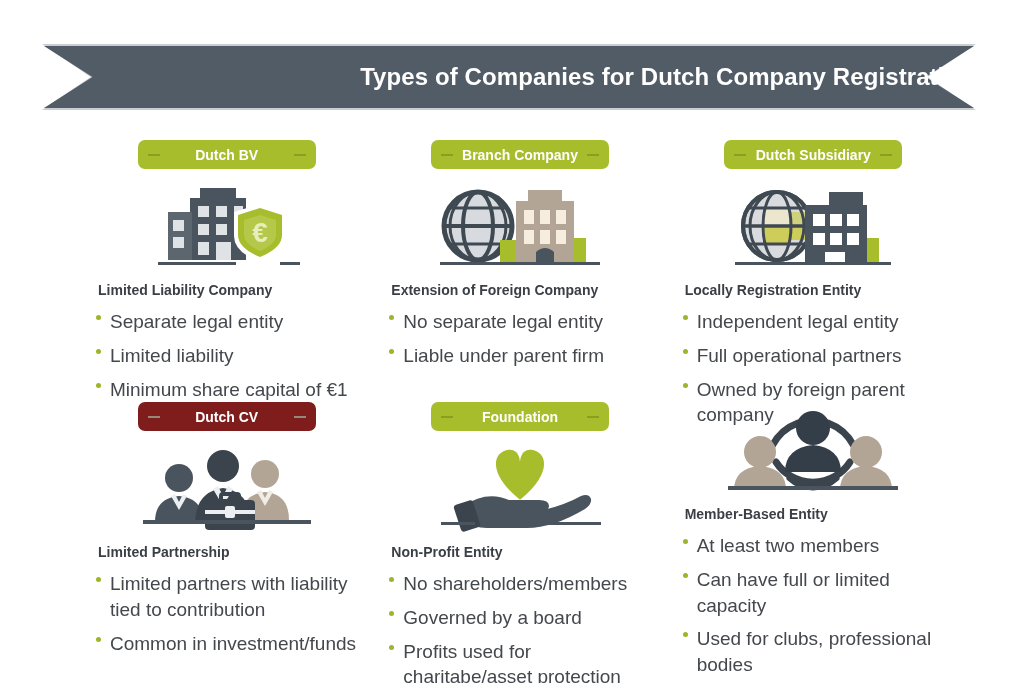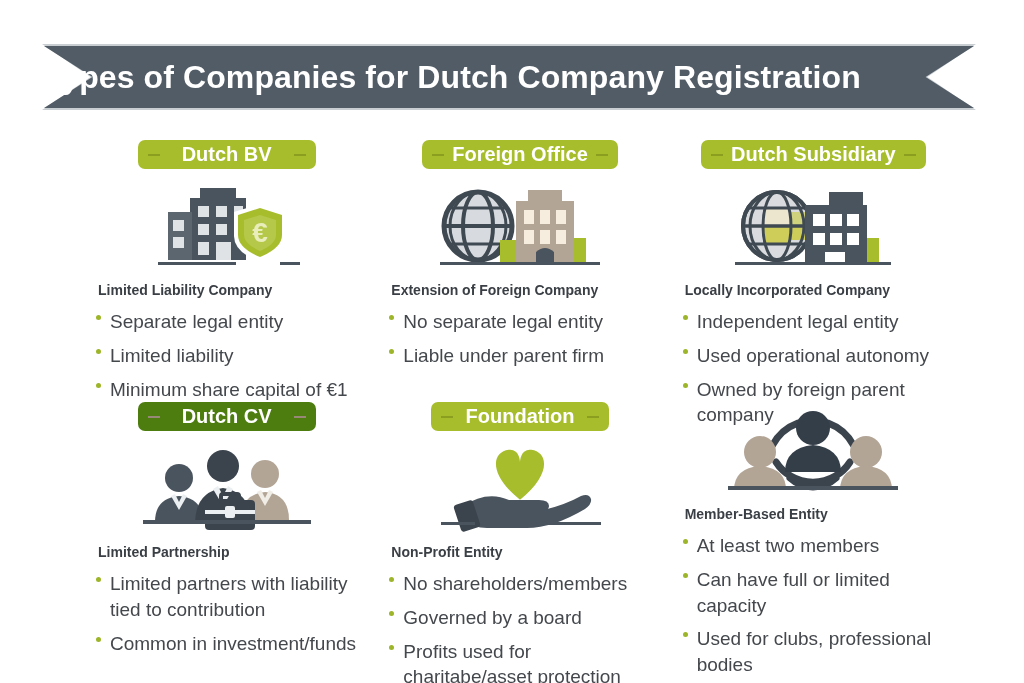--- a/index.html
+++ b/index.html
@@ -35,24 +35,24 @@
     position: absolute;
     inset: -2px;
     background: #c9ced3;
     -webkit-clip-path: polygon(0 0, 100% 0, 94.8% 50%, 100% 100%, 0 100%, 5.2% 50%);
     clip-path: polygon(0 0, 100% 0, 94.8% 50%, 100% 100%, 0 100%, 5.2% 50%);
   }
   .banner-title {
     position: relative;
     z-index: 3;
     color: #ffffff;
-    font-size: 32px;
+    font-size: 24px;
     font-weight: bold;
     letter-spacing: 0.1px;
-    text-align: left;
+    text-align: right;
     width: 100%;
     line-height: 62px;
   }
 
   
   .grid {
     position: absolute;
     left: 0;
     top: 140px;
     width: 1024px;
@@ -77,24 +77,24 @@
     position: relative;
     min-width: 178px;
     height: 29px;
     border-radius: 7px;
     display: flex;
     align-items: center;
     justify-content: center;
     padding: 0 30px;
   }
   .badge.green { background: #a8bd2b; }
-  .badge.taupe { background: #4d7c0f; }
+  .badge.taupe { background: #7f1d1d; }
   .badge-label {
     color: #ffffff;
-    font-size: 20px;
+    font-size: 14px;
     font-weight: bold;
     white-space: nowrap;
   }
   .badge .tick {
     position: absolute;
     top: 50%;
     width: 12px;
     height: 2px;
     transform: translateY(-50%);
   }
@@ -187,21 +187,21 @@
       <li>Separate legal entity</li>
       <li>Limited liability</li>
       <li>Minimum share capital of €1</li>
     </ul>
   </div>
 
   <div class="card">
     <div class="badge-row">
       <div class="badge green">
         <span class="tick left"></span>
-        <span class="badge-label">Foreign Office</span>
+        <span class="badge-label">Branch Company</span>
         <span class="tick right"></span>
       </div>
     </div>
     <div class="icon-area">
       <svg width="168" height="88" viewBox="0 0 168 88">
         <g>
           <circle cx="42" cy="44" r="34" fill="#d7dade" stroke="#3f4952" stroke-width="5"></circle>
           <ellipse cx="42" cy="44" rx="15" ry="34" fill="none" stroke="#3f4952" stroke-width="4"></ellipse>
           <ellipse cx="42" cy="44" rx="28" ry="34" fill="none" stroke="#3f4952" stroke-width="3"></ellipse>
           <line x1="9" y1="44" x2="75" y2="44" stroke="#3f4952" stroke-width="4"></line>
@@ -259,24 +259,24 @@
         <rect x="80" y="32" width="12" height="12" fill="#ffffff"></rect>
         <rect x="97" y="32" width="12" height="12" fill="#ffffff"></rect>
         <rect x="114" y="32" width="12" height="12" fill="#ffffff"></rect>
         <rect x="80" y="51" width="12" height="12" fill="#ffffff"></rect>
         <rect x="97" y="51" width="12" height="12" fill="#ffffff"></rect>
         <rect x="114" y="51" width="12" height="12" fill="#ffffff"></rect>
         <rect x="92" y="70" width="20" height="10" fill="#ffffff"></rect>
         <rect x="2" y="80" width="156" height="3" fill="#4a545e"></rect>
       </svg>
     </div>
-    <div class="subtitle">Locally Incorporated Company</div>
+    <div class="subtitle">Locally Registration Entity</div>
     <ul class="bullets">
       <li>Independent legal entity</li>
-      <li>Used operational autonomy</li>
+      <li>Full operational partners</li>
       <li>Owned by foreign parent company</li>
     </ul>
   </div>
 
   <div class="card">
     <div class="badge-row">
       <div class="badge taupe">
         <span class="tick left"></span>
         <span class="badge-label">Dutch CV</span>
         <span class="tick right"></span>

